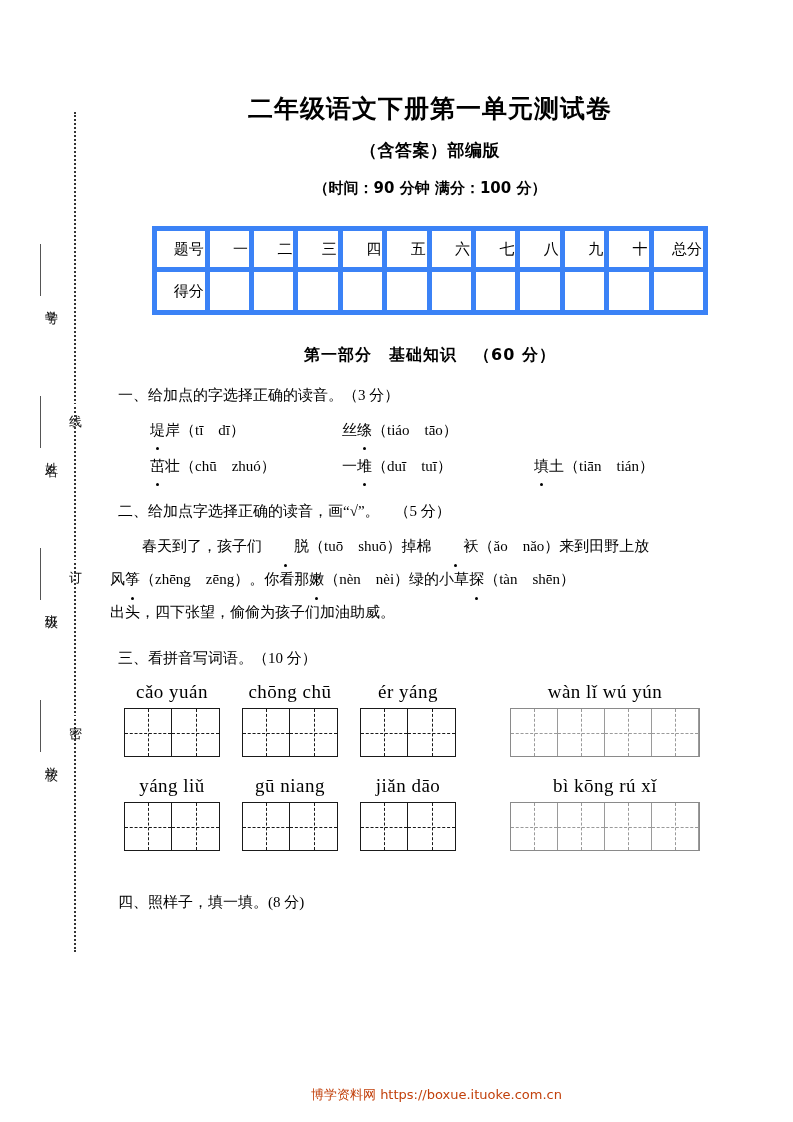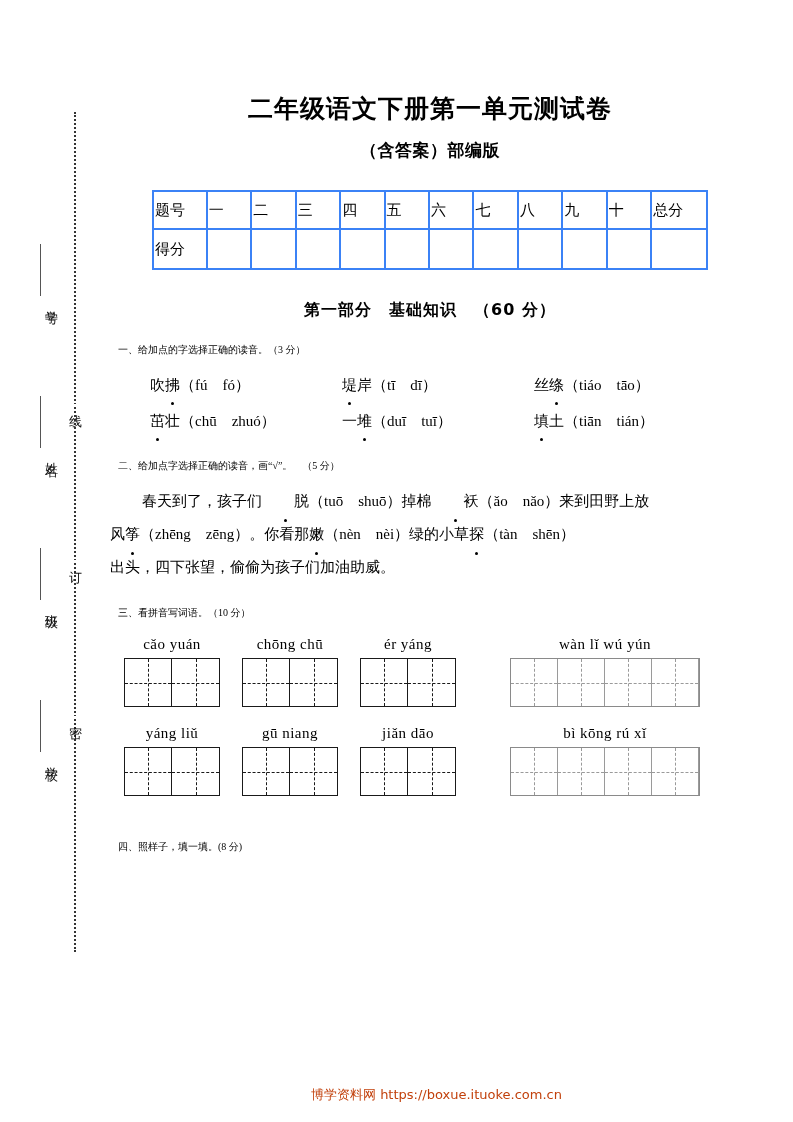--- a/index.html
+++ b/index.html
@@ -119,23 +119,23 @@
   .score-table-wrap {
     margin-top: 28px;
     display: flex;
     justify-content: center;
   }
   table.score-table {
     border-collapse: collapse;
     width: 556px;
   }
   table.score-table td {
-    border: 2px solid #3b82f6;
+    border: 5px solid #3b82f6;
     height: 34px;
-    text-align: left;
+    text-align: right;
     vertical-align: middle;
     font-size: 15px;
     font-family: "Liberation Serif", serif;
   }
   table.score-table td.hd {
     width: 52px;
     font-size: 15px;
   }
   table.score-table td.num {
     width: 42px;
@@ -151,21 +151,21 @@
   .part-head {
     margin-top: 30px;
     text-align: center;
     font-family: "DejaVu Sans", "Liberation Sans", sans-serif;
     font-size: 16px;
     font-weight: bold;
     letter-spacing: 1px;
   }
   .q {
     margin-top: 14px;
-    font-size: 10px;
+    font-size: 15px;
     line-height: 30px;
     padding-left: 8px;
   }
   .opt-row {
     margin-top: 4px;
     padding-left: 40px;
     font-size: 15px;
     line-height: 32px;
     display: flex;
   }
@@ -211,21 +211,21 @@
   .grid-row {
     display: flex;
     align-items: flex-end;
   }
   .grid-group {
     margin-right: 22px;
   }
   .grid-group.g4 { margin-right: 0; padding-left: 32px; }
   .pylabel {
     text-align: center;
-    font-size: 15px;
+    font-size: 19px;
     font-family: "Liberation Serif", serif;
     letter-spacing: 0.5px;
     margin-bottom: 5px;
     white-space: nowrap;
   }
   .tzg {
     display: flex;
     border: 1.6px solid #1a1a1a;
   }
   .tzg.light { border-color: #8a8a8a; border-width: 1.2px; }
@@ -294,20 +294,21 @@
 
     <div class="info-rule r4"></div>
     <div class="info-item i4">学校</div>
   </div>
 </div>
 
 <div class="paper">
 
   <div class="title">二年级语文下册第一单元测试卷</div>
   <div class="subtitle">（含答案）部编版</div>
+  <div class="meta">（时间：90 分钟    满分：100 分）</div>
 
   <div class="score-table-wrap">
     <table class="score-table">
       <tbody>
           <tr>
         <td class="hd">题号</td>
         <td class="num">一</td>
         <td class="num">二</td>
         <td class="num">三</td>
         <td class="num">四</td>
@@ -334,21 +335,20 @@
         <td class="tot"></td>
       </tr>
     </tbody>
       </table>
   </div>
 
   <div class="part-head">第一部分　基础知识　（60 分）</div>
 
   <div class="q">一、给加点的字选择正确的读音。（3 分）</div>
   <div class="opt-row">
-    <div class="opt"><span>吹</span><span class="dotted-ch">拂</span><span></span><span class="py">（fú　fó）</span></div>
     <div class="opt"><span></span><span class="dotted-ch">堤</span><span>岸</span><span class="py">（tī　dī）</span></div>
     <div class="opt"><span>丝</span><span class="dotted-ch">绦</span><span></span><span class="py">（tiáo　tāo）</span></div>
   </div>
   <div class="opt-row">
     <div class="opt"><span></span><span class="dotted-ch">茁</span><span>壮</span><span class="py">（chū　zhuó）</span></div>
     <div class="opt"><span>一</span><span class="dotted-ch">堆</span><span></span><span class="py">（duī　tuī）</span></div>
     <div class="opt"><span></span><span class="dotted-ch">填</span><span>土</span><span class="py">（tiān　tián）</span></div>
   </div>
 
   <div class="q">二、给加点字选择正确的读音，画“√”。　（5 分）</div>

